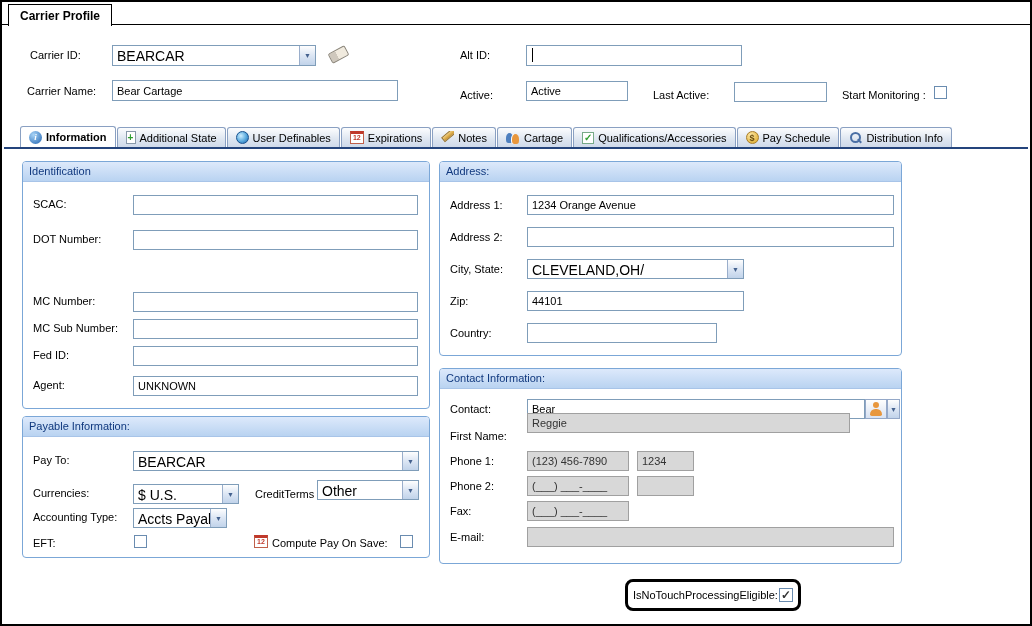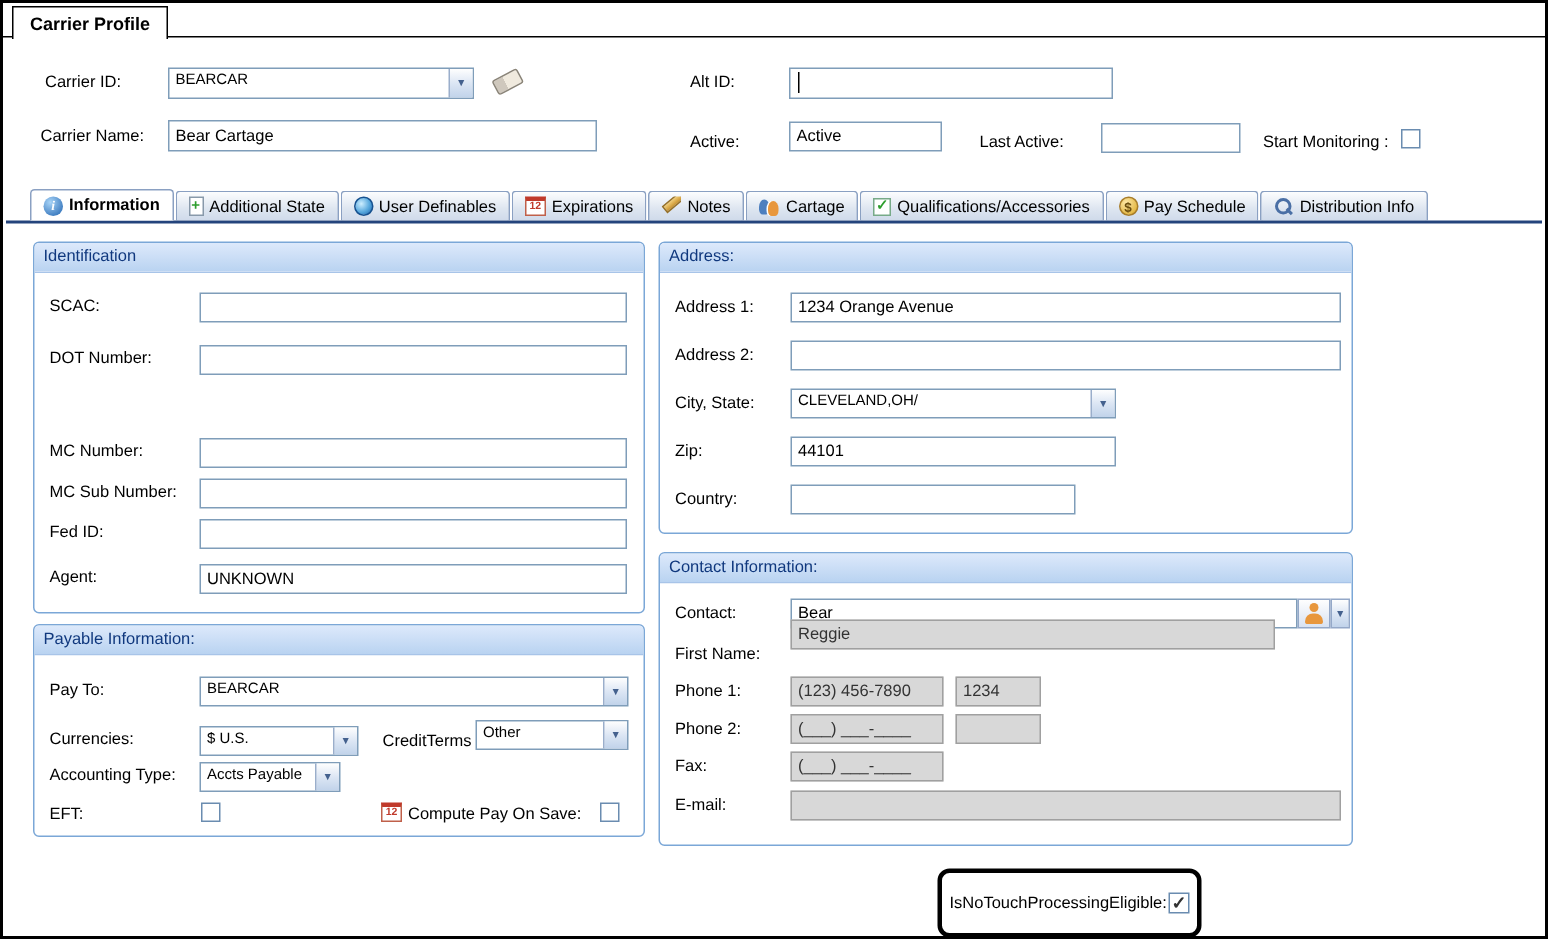--- a/index.html
+++ b/index.html
@@ -5,21 +5,21 @@
   * { margin:0; padding:0; box-sizing:border-box; }
   body { font-family:"Liberation Sans", sans-serif; background:#fff; }
   .page { position:relative; width:1032px; height:626px; border:2px solid #000; background:#fff; overflow:hidden; }
 
   .lbl { position:absolute; font-size:11px; color:#000; white-space:nowrap; }
   .tbox { position:absolute; height:20px; border:1px solid #7f9db9; background:#fff;
           font-family:inherit; font-size:11px; padding:0 4px; color:#000; outline:none; }
   .tbox.ro { background:#d8d8d8; border-color:#a0a0a0; color:#333; }
 
   .combo { position:absolute; height:20px; display:flex; border:1px solid #7f9db9; background:#fff; }
-  .combo-text { flex:1; font-size:10px; padding:2px 4px; overflow:hidden; white-space:nowrap; }
+  .combo-text { flex:1; font-size:14px; padding:2px 4px; overflow:hidden; white-space:nowrap; }
   .combo-btn { width:16px; flex:none; display:flex; align-items:center; justify-content:center;
                background:linear-gradient(#fefefe,#dce6f4 50%,#c1d3ea); border-left:1px solid #9aaecb;
                color:#44618e; font-size:7px; cursor:default; }
 
   .cb { position:absolute; width:13px; height:13px; background:#fff; border:1px solid #6a8cb0;
         font-size:11px; line-height:11px; text-align:center; color:#333; font-weight:bold; }
 
   .groupbox { position:absolute; border:1px solid #7ba7d7; border-radius:4px; background:#fff; }
   .grouphdr { height:20px; background:linear-gradient(#dde9fb,#b9d3f1); border-bottom:1px solid #a8c4e8;
               border-radius:3px 3px 0 0; color:#10387e; font-size:11px; padding:3px 6px; }
@@ -73,21 +73,21 @@
               background:linear-gradient(#fefefe,#d8e2f2); display:flex; align-items:center; justify-content:center; }
   .person-glyph { position:relative; width:14px; height:14px; }
   .person-glyph::before { content:""; position:absolute; left:4px; top:0; width:6px; height:6px;
               border-radius:50%; background:#e8973d; }
   .person-glyph::after { content:""; position:absolute; left:1px; bottom:0; width:12px; height:7px;
               border-radius:6px 6px 2px 2px; background:#e8973d; }
   .mini-combo-btn { position:absolute; width:13px; height:20px; display:flex; align-items:center; justify-content:center;
               background:linear-gradient(#fefefe,#dce6f4 50%,#c1d3ea); border:1px solid #94a8c8;
               color:#44618e; font-size:7px; }
 
-  .highlight { position:absolute; left:623px; top:577px; width:176px; height:46px; border:3px solid #000;
+  .highlight { position:absolute; left:623px; top:577px; width:176px; height:32px; border:3px solid #000;
               border-radius:8px; display:flex; align-items:center; justify-content:space-between;
               padding:0 5px; background:#fff; }
   .highlight .hl-lbl { font-size:11px; white-space:nowrap; }
   .hcb { width:14px; height:14px; border:1px solid #6a8cb0; background:#fff; flex:none;
               font-size:12px; line-height:12px; text-align:center; font-weight:bold; color:#333; }
 </style>
 </head>
 <body>
 
 <div class="page">

